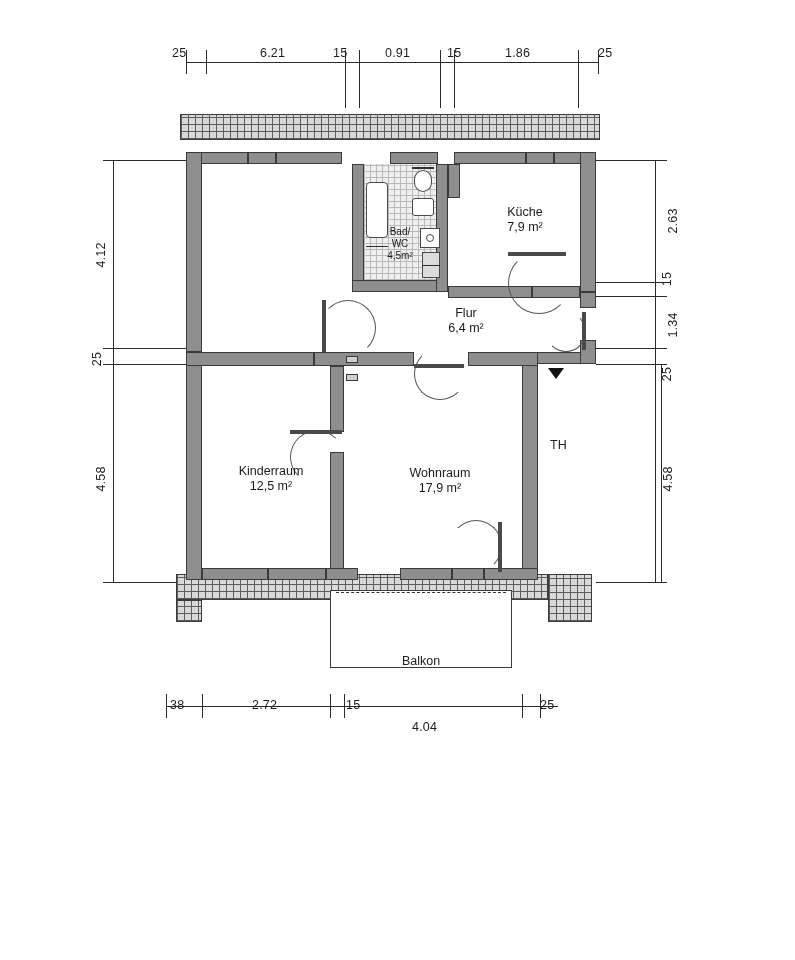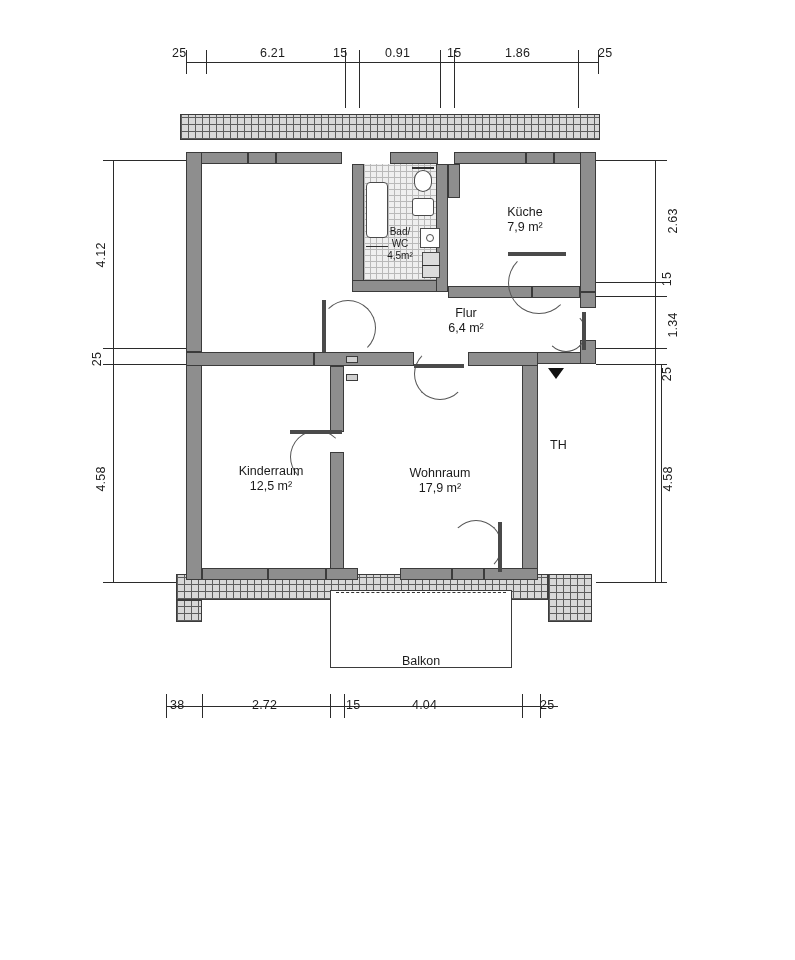--- a/index.html
+++ b/index.html
@@ -178,21 +178,21 @@
   <div class="vtick" style="left:166px; top:694px; height:24px;"></div>
   <div class="vtick" style="left:202px; top:694px; height:24px;"></div>
   <div class="vtick" style="left:330px; top:694px; height:24px;"></div>
   <div class="vtick" style="left:344px; top:694px; height:24px;"></div>
   <div class="vtick" style="left:522px; top:694px; height:24px;"></div>
   <div class="vtick" style="left:540px; top:694px; height:24px;"></div>
 
   <div class="dim" style="left:170px; top:698px;">38</div>
   <div class="dim" style="left:252px; top:698px;">2.72</div>
   <div class="dim" style="left:346px; top:698px;">15</div>
-  <div class="dim" style="left:412px; top:698px;">4.04</div>
+  <div class="dim" style="left:412px; top:720px;">4.04</div>
   <div class="dim" style="left:540px; top:698px;">25</div>
 
   <div class="hatch" style="left:180px; top:114px; width:420px; height:26px;"></div>
 
   <div class="hatch" style="left:176px; top:574px; width:372px; height:26px;"></div>
   <div class="hatch" style="left:548px; top:574px; width:44px; height:48px;"></div>
   <div class="hatch" style="left:176px; top:600px; width:26px; height:22px;"></div>
 
   <div class="wall" style="left:186px; top:152px; width:62px; height:12px;"></div>
   <div class="wall" style="left:248px; top:152px; width:28px; height:12px;"></div>

